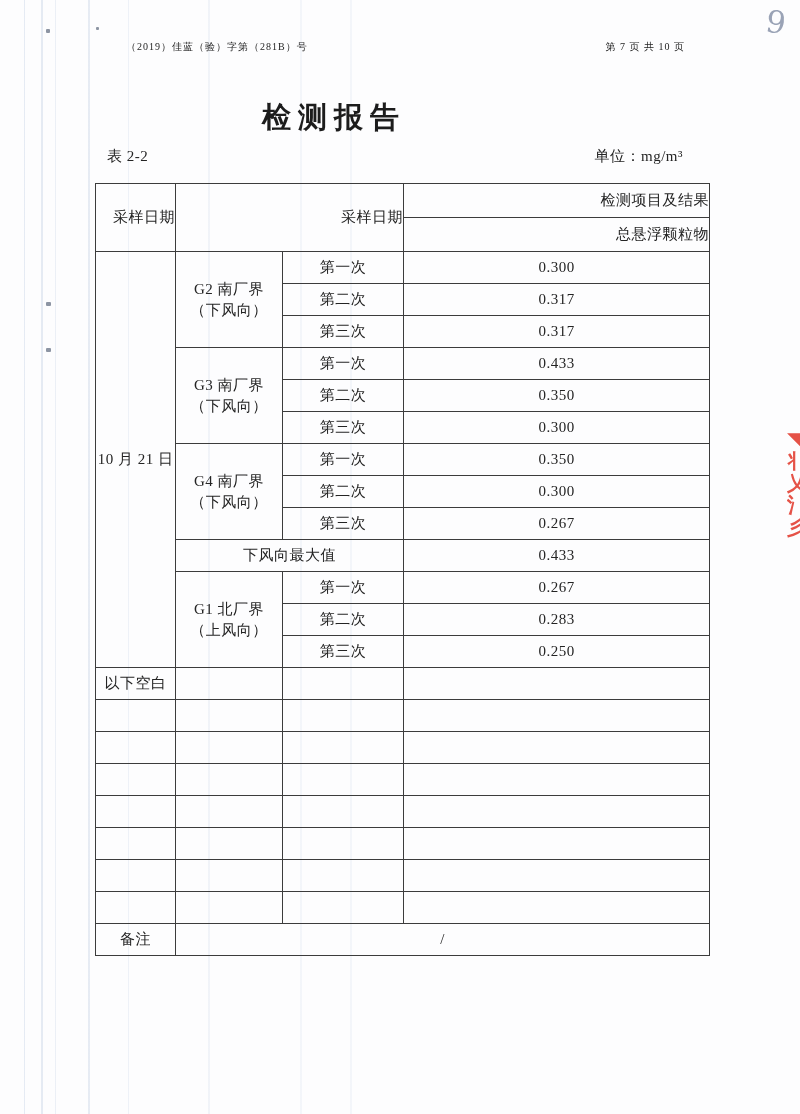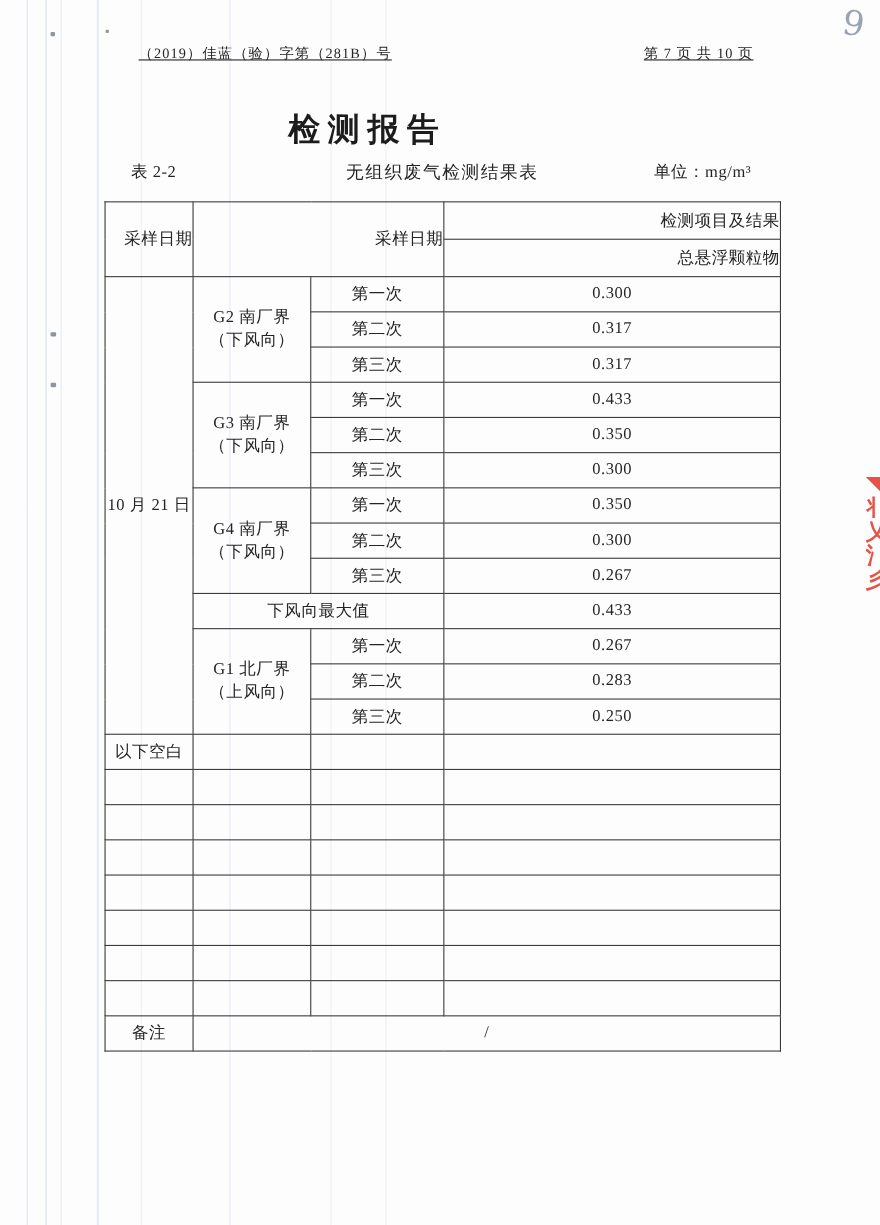--- a/index.html
+++ b/index.html
@@ -37,32 +37,32 @@
     overflow:hidden;color:#e23b2e;opacity:.88;
     font-size:20px;line-height:22px;white-space:pre;text-align:left;
     font-family:"DejaVu Sans",sans-serif;font-weight:700;
   }
   .stamp-fragment::before{content:"◥\A丬\A乂\A氵\A彡";}
   
   .doc-header{
     position:absolute;left:95px;top:40px;width:614px;
     display:flex;justify-content:space-between;
     padding:0 24px 0 31px;box-sizing:border-box;
-    font-size:13px;letter-spacing:1px;color:#242424;text-decoration:underline;
+    font-size:10px;letter-spacing:1px;color:#242424;
   }
   
   .report-title{
     position:absolute;left:0;top:98px;width:668px;text-align:center;
     font-size:29px;font-weight:700;letter-spacing:7px;color:#1c1c1c;
   }
   .caption-row{
     position:absolute;left:95px;top:147px;width:614px;height:24px;
     font-size:15px;color:#242424;
   }
-  .caption-label{position:absolute;left:24px;top:0;letter-spacing:.5px;}
+  .caption-label{position:absolute;left:12px;top:0;letter-spacing:.5px;}
   .caption-title{position:absolute;left:0;width:100%;text-align:center;top:0;font-size:16px;letter-spacing:1.5px;}
   .caption-unit{position:absolute;right:26px;top:0;letter-spacing:.5px;}
   
   table.results{
     position:absolute;left:95px;top:183px;width:614px;
     border-collapse:collapse;table-layout:fixed;
     font-size:15px;color:#242424;
   }
   table.results td{
     border:1.6px solid #3c3c3c;
@@ -89,21 +89,20 @@
 <div class="stamp-fragment" style="color: rgb(226, 59, 46);"></div>
 
 <div class="doc-header">
   <span>（2019）佳蓝（验）字第（281B）号</span>
   <span>第 7 页 共 10 页</span>
 </div>
 
 <div class="report-title">检测报告</div>
 
 <div class="caption-row">
-  <span class="caption-title">无组织废气检测结果表</span>
   <span class="caption-label">表 2-2</span>
   <span class="caption-unit">单位：mg/m³</span>
 </div>
 
 <table class="results">
   <colgroup>
     <col style="width:80px">
       <col style="width:107px">
       <col style="width:121px">
       <col style="width:306px">

